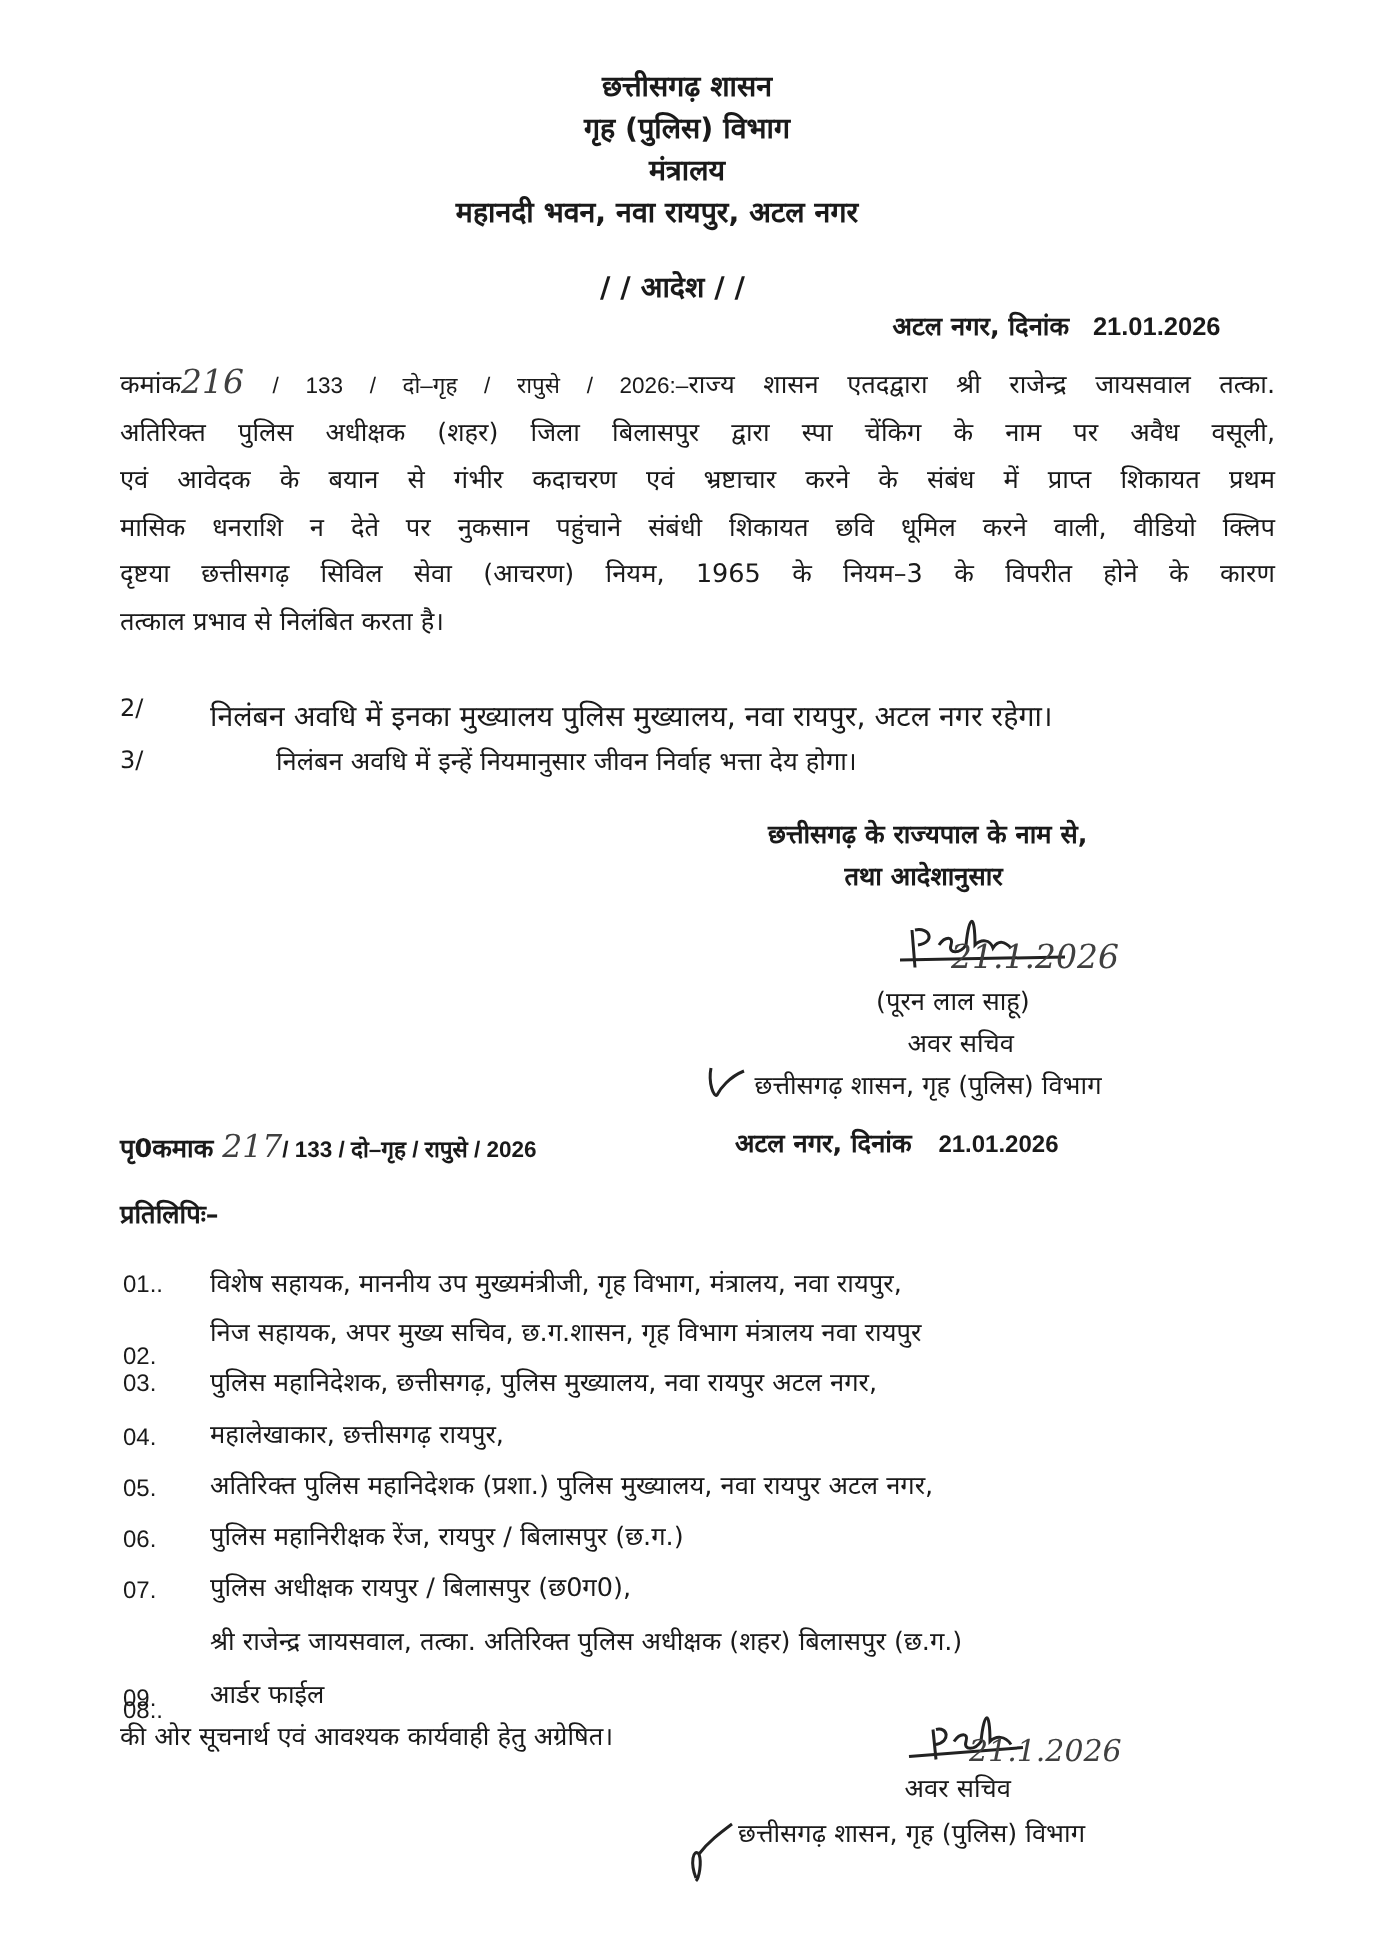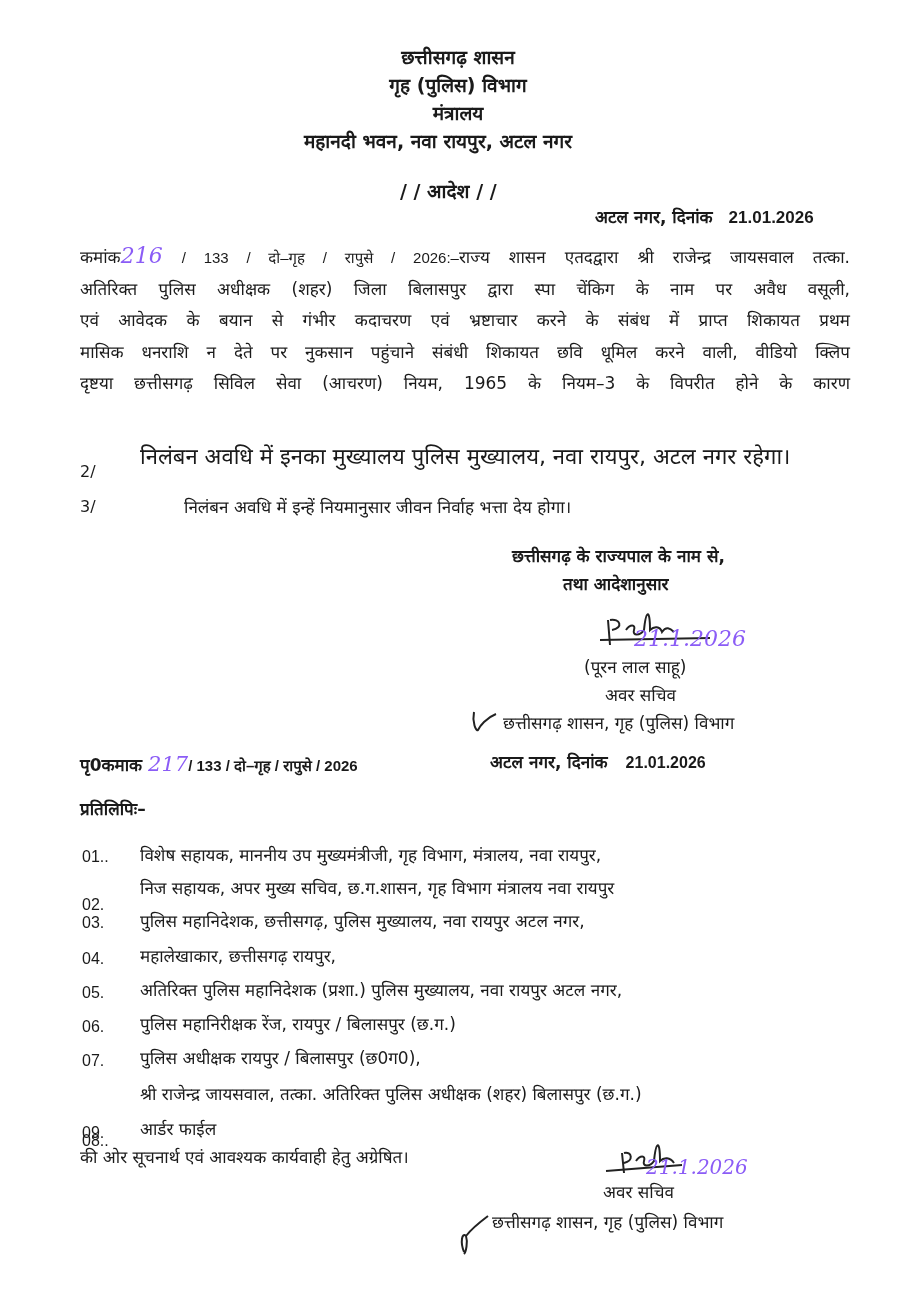--- a/index.html
+++ b/index.html
@@ -7,21 +7,21 @@
          font-family: "DejaVu Sans", "Liberation Sans", sans-serif; color: #1a1a1a; }
   .abs { position: absolute; white-space: nowrap; }
   .hdr { left: 0; width: 916px; text-align: center; font-weight: bold; font-size: 19px; }
   .para { position: absolute; left: 80px; width: 770px; font-size: 17px; line-height: 31.5px;
           text-align: justify; text-align-last: left; }
   .para .line { display: block; white-space: nowrap; text-align: justify; text-align-last: justify; }
   .para .line.last { text-align-last: left; }
   .num { font-family: "Liberation Sans", sans-serif; }
   .item-num { position: absolute; left: 82px; font-size: 16px; font-family: "Liberation Sans", sans-serif; }
   .item-text { position: absolute; left: 140px; font-size: 17px; white-space: nowrap; }
-  .hand { font-family: "DejaVu Serif", serif; font-style: italic; color: #8b5cf6; }
+  .hand { font-family: "DejaVu Serif", serif; font-style: italic; color: #404040; }
   .sig svg { overflow: visible; }
 </style>
 </head>
 <body>
 
 <div class="abs hdr" style="top:44px;">छत्तीसगढ़ शासन</div>
 <div class="abs hdr" style="top:72px;">गृह (पुलिस) विभाग</div>
 <div class="abs hdr" style="top:100px;">मंत्रालय</div>
 <div class="abs hdr" style="top:128px; left:-20px;">महानदी भवन, नवा रायपुर, अटल नगर</div>
 
@@ -34,24 +34,25 @@
 
 <div class="para" style="top:240px;">
   <span class="line">
     <span>कमांक</span><span class="hand" style="font-size:22px;">216</span>
     <span class="num" style="font-size:15px;">/ 133 / दो–गृह / रापुसे / 2026:–</span><span>राज्य शासन एतदद्वारा श्री राजेन्द्र जायसवाल तत्का.</span>
   </span>
   <span class="line">अतिरिक्त पुलिस अधीक्षक (शहर) जिला बिलासपुर द्वारा स्पा चेंकिग के नाम पर अवैध वसूली,</span>
   <span class="line">एवं आवेदक के बयान से गंभीर कदाचरण एवं भ्रष्टाचार करने के संबंध में प्राप्त शिकायत प्रथम</span>
   <span class="line">मासिक धनराशि न देते पर नुकसान पहुंचाने संबंधी शिकायत छवि धूमिल करने वाली, वीडियो क्लिप</span>
   <span class="line">दृष्टया छत्तीसगढ़ सिविल सेवा (आचरण) नियम, 1965 के नियम–3 के विपरीत होने के कारण</span>
+  <span class="line last">तत्काल प्रभाव से निलंबित करता है।</span>
 </div>
 
 <div class="abs" style="top:462px; left:80px; font-size:16px;">2/</div>
-<div class="abs" style="top:440px; left:140px; font-size:22px;">निलंबन अवधि में इनका मुख्यालय पुलिस मुख्यालय, नवा रायपुर, अटल नगर रहेगा।</div>
+<div class="abs" style="top:464px; left:140px; font-size:19px;">निलंबन अवधि में इनका मुख्यालय पुलिस मुख्यालय, नवा रायपुर, अटल नगर रहेगा।</div>
 <div class="abs" style="top:497px; left:80px; font-size:16px;">3/</div>
 <div class="abs" style="top:495px; left:140px; font-size:17px;margin-left:44px;">निलंबन अवधि में इन्हें नियमानुसार जीवन निर्वाह भत्ता देय होगा।</div>
 
 <div class="abs" style="top:544px; left:512px; font-size:17px; font-weight:bold;">छत्तीसगढ़ के राज्यपाल के नाम से,</div>
 <div class="abs" style="top:572px; left:563px; font-size:17px; font-weight:bold;">तथा आदेशानुसार</div>
 
 <div class="abs sig" style="top:600px; left:590px; width:200px; height:60px;">
   <svg width="200" height="60">
     <path d="M18 20 L20 45 M20 20 C30 18 34 28 22 30" stroke="#222" stroke-width="2" fill="none"></path>
     <path d="M36 30 C40 24 46 24 44 30 C42 36 50 36 54 30 C56 10 60 8 60 30 C64 26 70 26 72 32 C76 26 80 28 84 32" stroke="#222" stroke-width="2" fill="none"></path>

